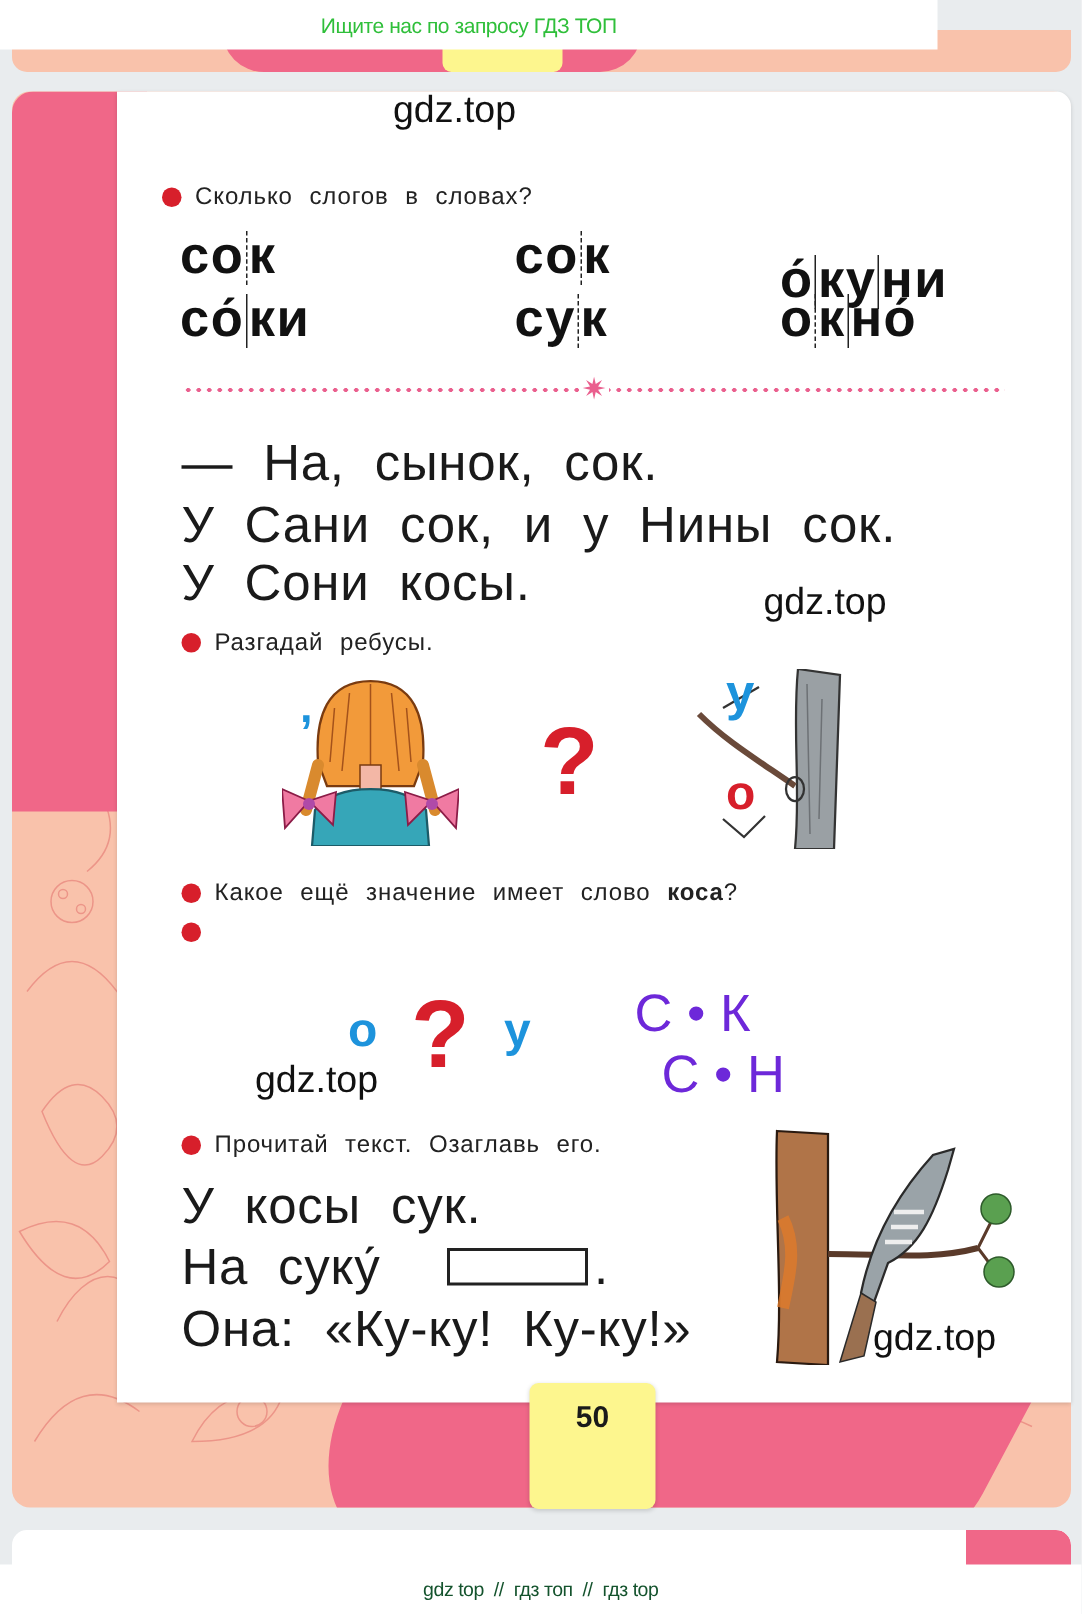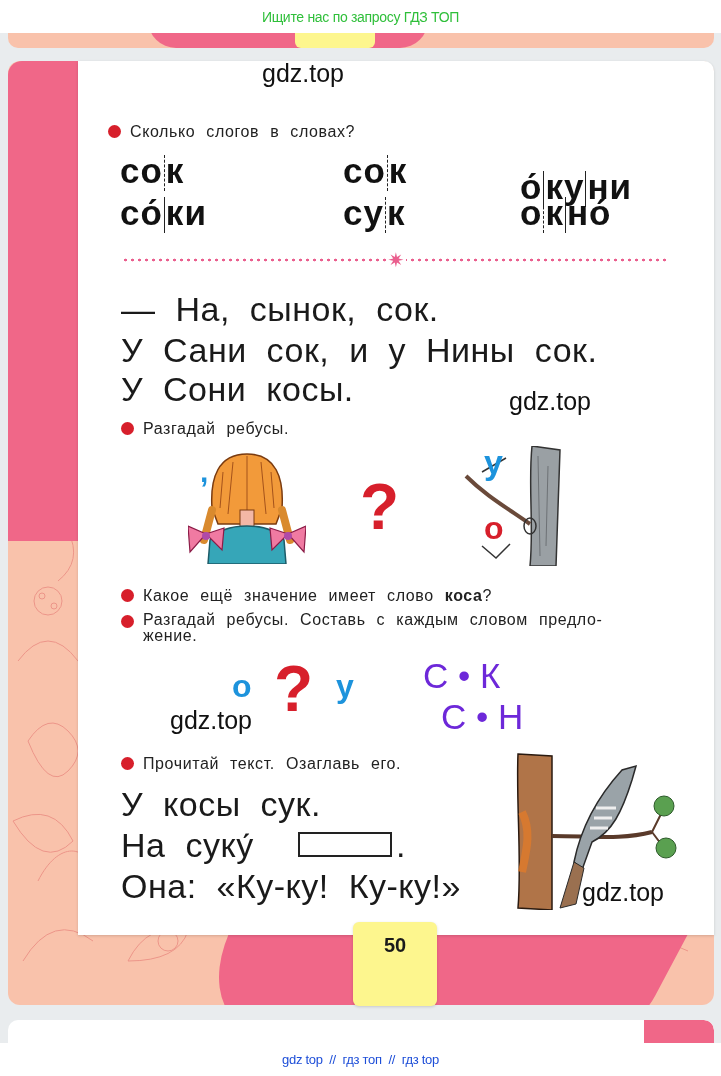--- a/index.html
+++ b/index.html
@@ -1,31 +1,31 @@
 <!DOCTYPE html>
 <html><head>
 <meta charset="utf-8">
 <style>
   * { box-sizing: border-box; margin: 0; padding: 0; }
   html, body { width: 721px; height: 1076px; overflow: hidden; background: #e9ecee; font-family: "Liberation Sans", sans-serif; }
-  .top-banner { position: absolute; left: 0; top: 0; width: 721px; height: 33px; background: #fff; z-index: 5; display: flex; align-items: center; justify-content: center; }
+  .top-banner { position: absolute; left: 0; top: 0; width: 625px; height: 33px; background: #fff; z-index: 5; display: flex; align-items: center; justify-content: center; }
   .top-banner span { color: #2fbf3a; font-size: 14px; font-family: "Liberation Sans", sans-serif; letter-spacing: -0.3px; }
   .prev-card { position: absolute; left: 8px; top: 20px; width: 706px; height: 28px; background: #f9c2ab; border-radius: 0 0 10px 10px; overflow: hidden; }
   .prev-card .pink { position: absolute; left: 140px; top: 0; width: 280px; height: 28px; background: #f06788; border-radius: 0 0 30px 30px; }
   .prev-card .yellow { position: absolute; left: 287px; top: 0; width: 80px; height: 28px; background: #fdf68e; border-radius: 0 0 6px 6px; }
   .page-card { position: absolute; left: 8px; top: 61px; width: 706px; height: 944px; background: #f9c2ab; border-radius: 12px; overflow: hidden; }
   .page-card .pattern { position: absolute; inset: 0; }
   .page-card .pink-left { position: absolute; left: 0; top: 0; width: 90px; height: 480px; background: #f06788; border-radius: 14px 0 0 0; }
   .page-card .pink-bottom { position: absolute; left: 195px; top: 860px; width: 460px; height: 120px; background: #f06788; border-radius: 0 0 60px 160px; transform: skewX(-28deg); }
   .content { position: absolute; left: 78px; top: 61px; width: 636px; height: 874px; background: #fff; border-radius: 0 10px 0 0; box-shadow: 0 1px 3px rgba(0,0,0,0.15); }
   .page-num { position: absolute; left: 353px; top: 922px; width: 84px; height: 84px; background: #fdf68e; border-radius: 6px; box-shadow: 0 1px 3px rgba(0,0,0,0.15); display: flex; justify-content: center; padding-top: 12px; font-weight: bold; font-size: 20px; color: #1a1a1a; z-index: 3; }
   .next-card { position: absolute; left: 8px; top: 1020px; width: 706px; height: 40px; background: #fff; border-radius: 10px 10px 0 0; overflow: hidden; }
   .next-card .pink { position: absolute; right: 0; top: 0; width: 70px; height: 40px; background: #f06788; border-radius: 0 10px 0 0; }
   .bottom-banner { position: absolute; left: 0; top: 1043px; width: 721px; height: 33px; background: #fff; display: flex; align-items: center; justify-content: center; z-index: 5; }
-  .bottom-banner span { color: #1d4ed8; font-size: 13px; letter-spacing: -0.3px; }
+  .bottom-banner span { color: #14532d; font-size: 13px; letter-spacing: -0.3px; }
 
   .wm { position: absolute; font-size: 25px; color: #111; font-family: "Liberation Sans", sans-serif; }
   .task { position: absolute; display: flex; align-items: flex-start; font-size: 16px; color: #222; letter-spacing: 0.6px; word-spacing: 6px; line-height: 19px; }
   .task .dot { width: 13px; height: 13px; border-radius: 50%; background: #d71f2b; margin-right: 9px; margin-top: 3px; flex: none; }
   .task b { font-weight: bold; }
   .syl { position: absolute; font-weight: bold; font-size: 35px; color: #111; letter-spacing: 1px; }
   .syl .b { display: inline-block; width: 0; height: 36px; vertical-align: -8px; margin: 0 1px; }
   .syl .b.dash { border-left: 1.5px dashed #222; }
   .syl .b.solid { border-left: 1.5px solid #222; }
   .divider { position: absolute; left: 122px; top: 258px; width: 548px; height: 4px; background-image: radial-gradient(circle, #ea5f8e 1.3px, transparent 1.6px); background-size: 7px 4px; }
@@ -127,24 +127,20 @@
 <div class="blue" style="left:484px;top:443px;font-size:34px;">у</div>
 <div class="q" style="left:484px;top:510px;font-size:32px;">о</div>
 
 <div class="task" style="left:121px;top:586px;">
   <span class="dot"></span>
   <span><span>Какое ещё значение имеет слово </span><b>коса</b><span>?</span></span>
 </div>
 
 <div class="task" style="left:121px;top:612px;width:555px;">
   <span class="dot"></span>
-  <span style="line-height:16px;">
-    <span style="display:block;">Разгадай ребусы. Составь с каждым словом предло-</span>
-    <span style="display:block;">жение.</span>
-  </span>
 </div>
 <div class="blue" style="left:232px;top:668px;font-size:32px;">о</div>
 <div class="q" style="left:274px;top:652px;font-size:64px;">?</div>
 <div class="blue" style="left:336px;top:668px;font-size:32px;">у</div>
 <div class="wm" style="left:170px;top:706px;">gdz.top</div>
 <div class="rebus-big" style="left:423px;top:656px;">С • К</div>
 <div class="rebus-big" style="left:441px;top:697px;">С • Н</div>
 
 <div class="task" style="left:121px;top:754px;">
   <span class="dot"></span>

